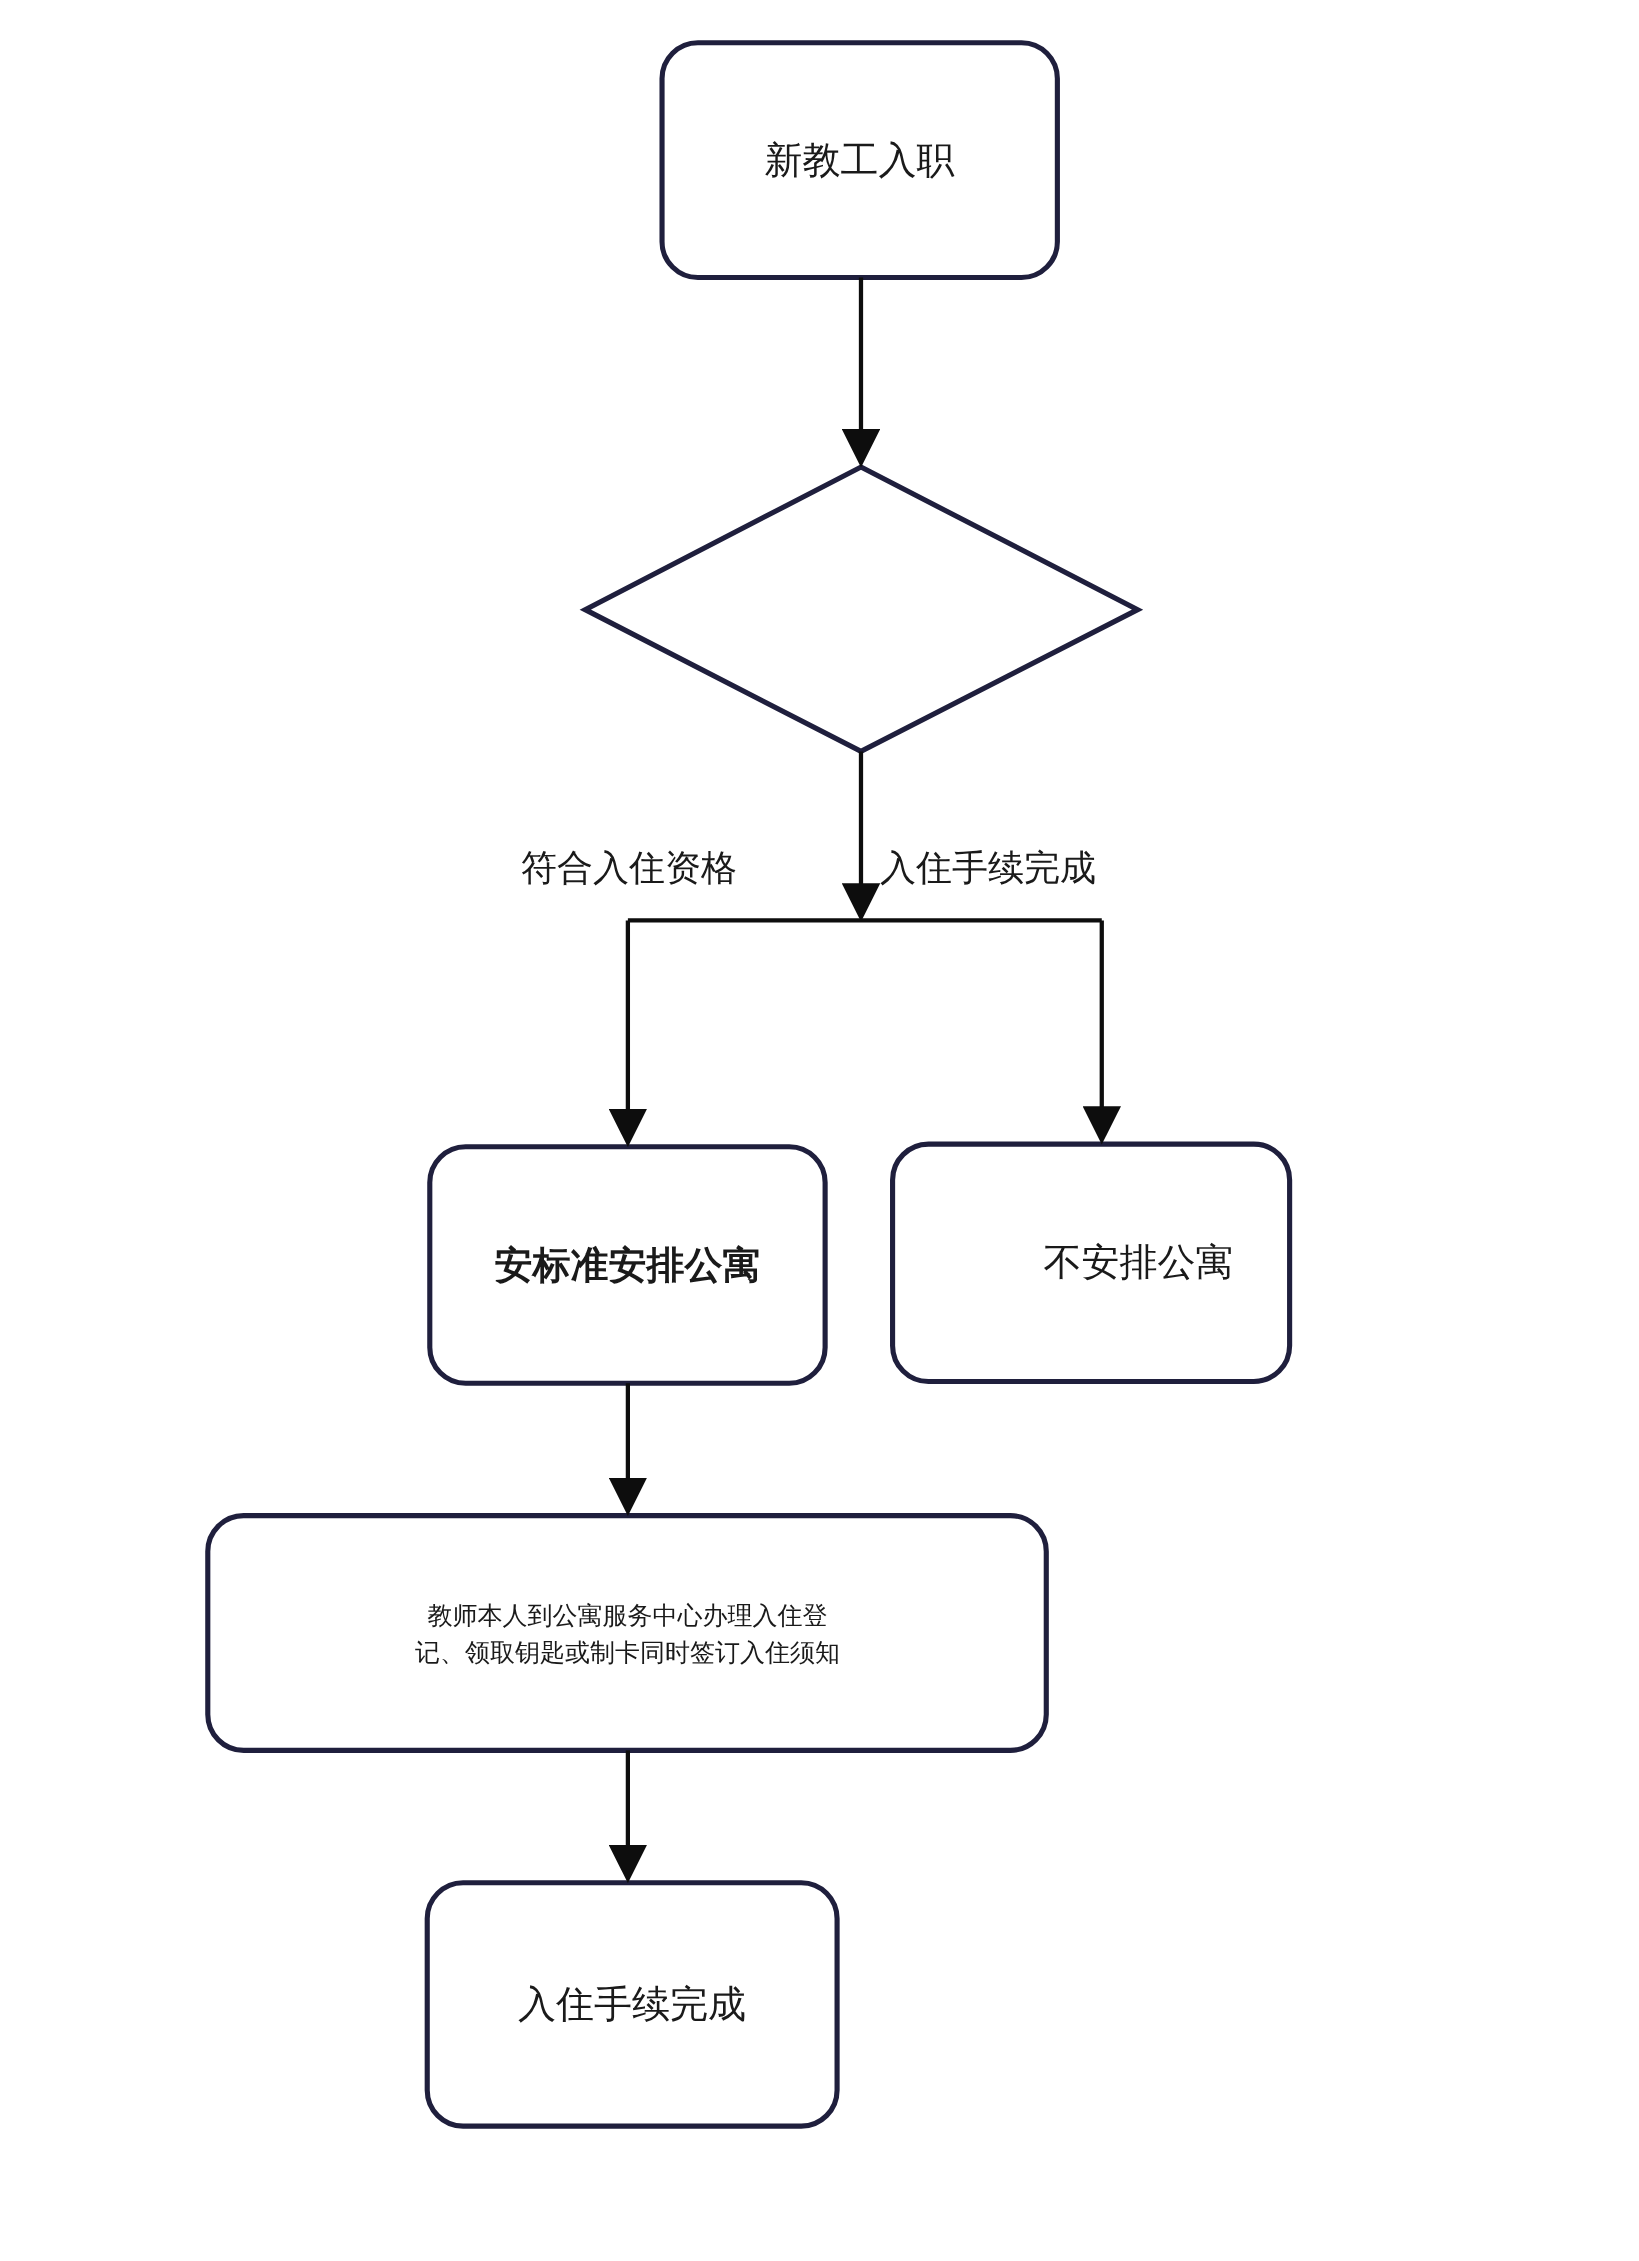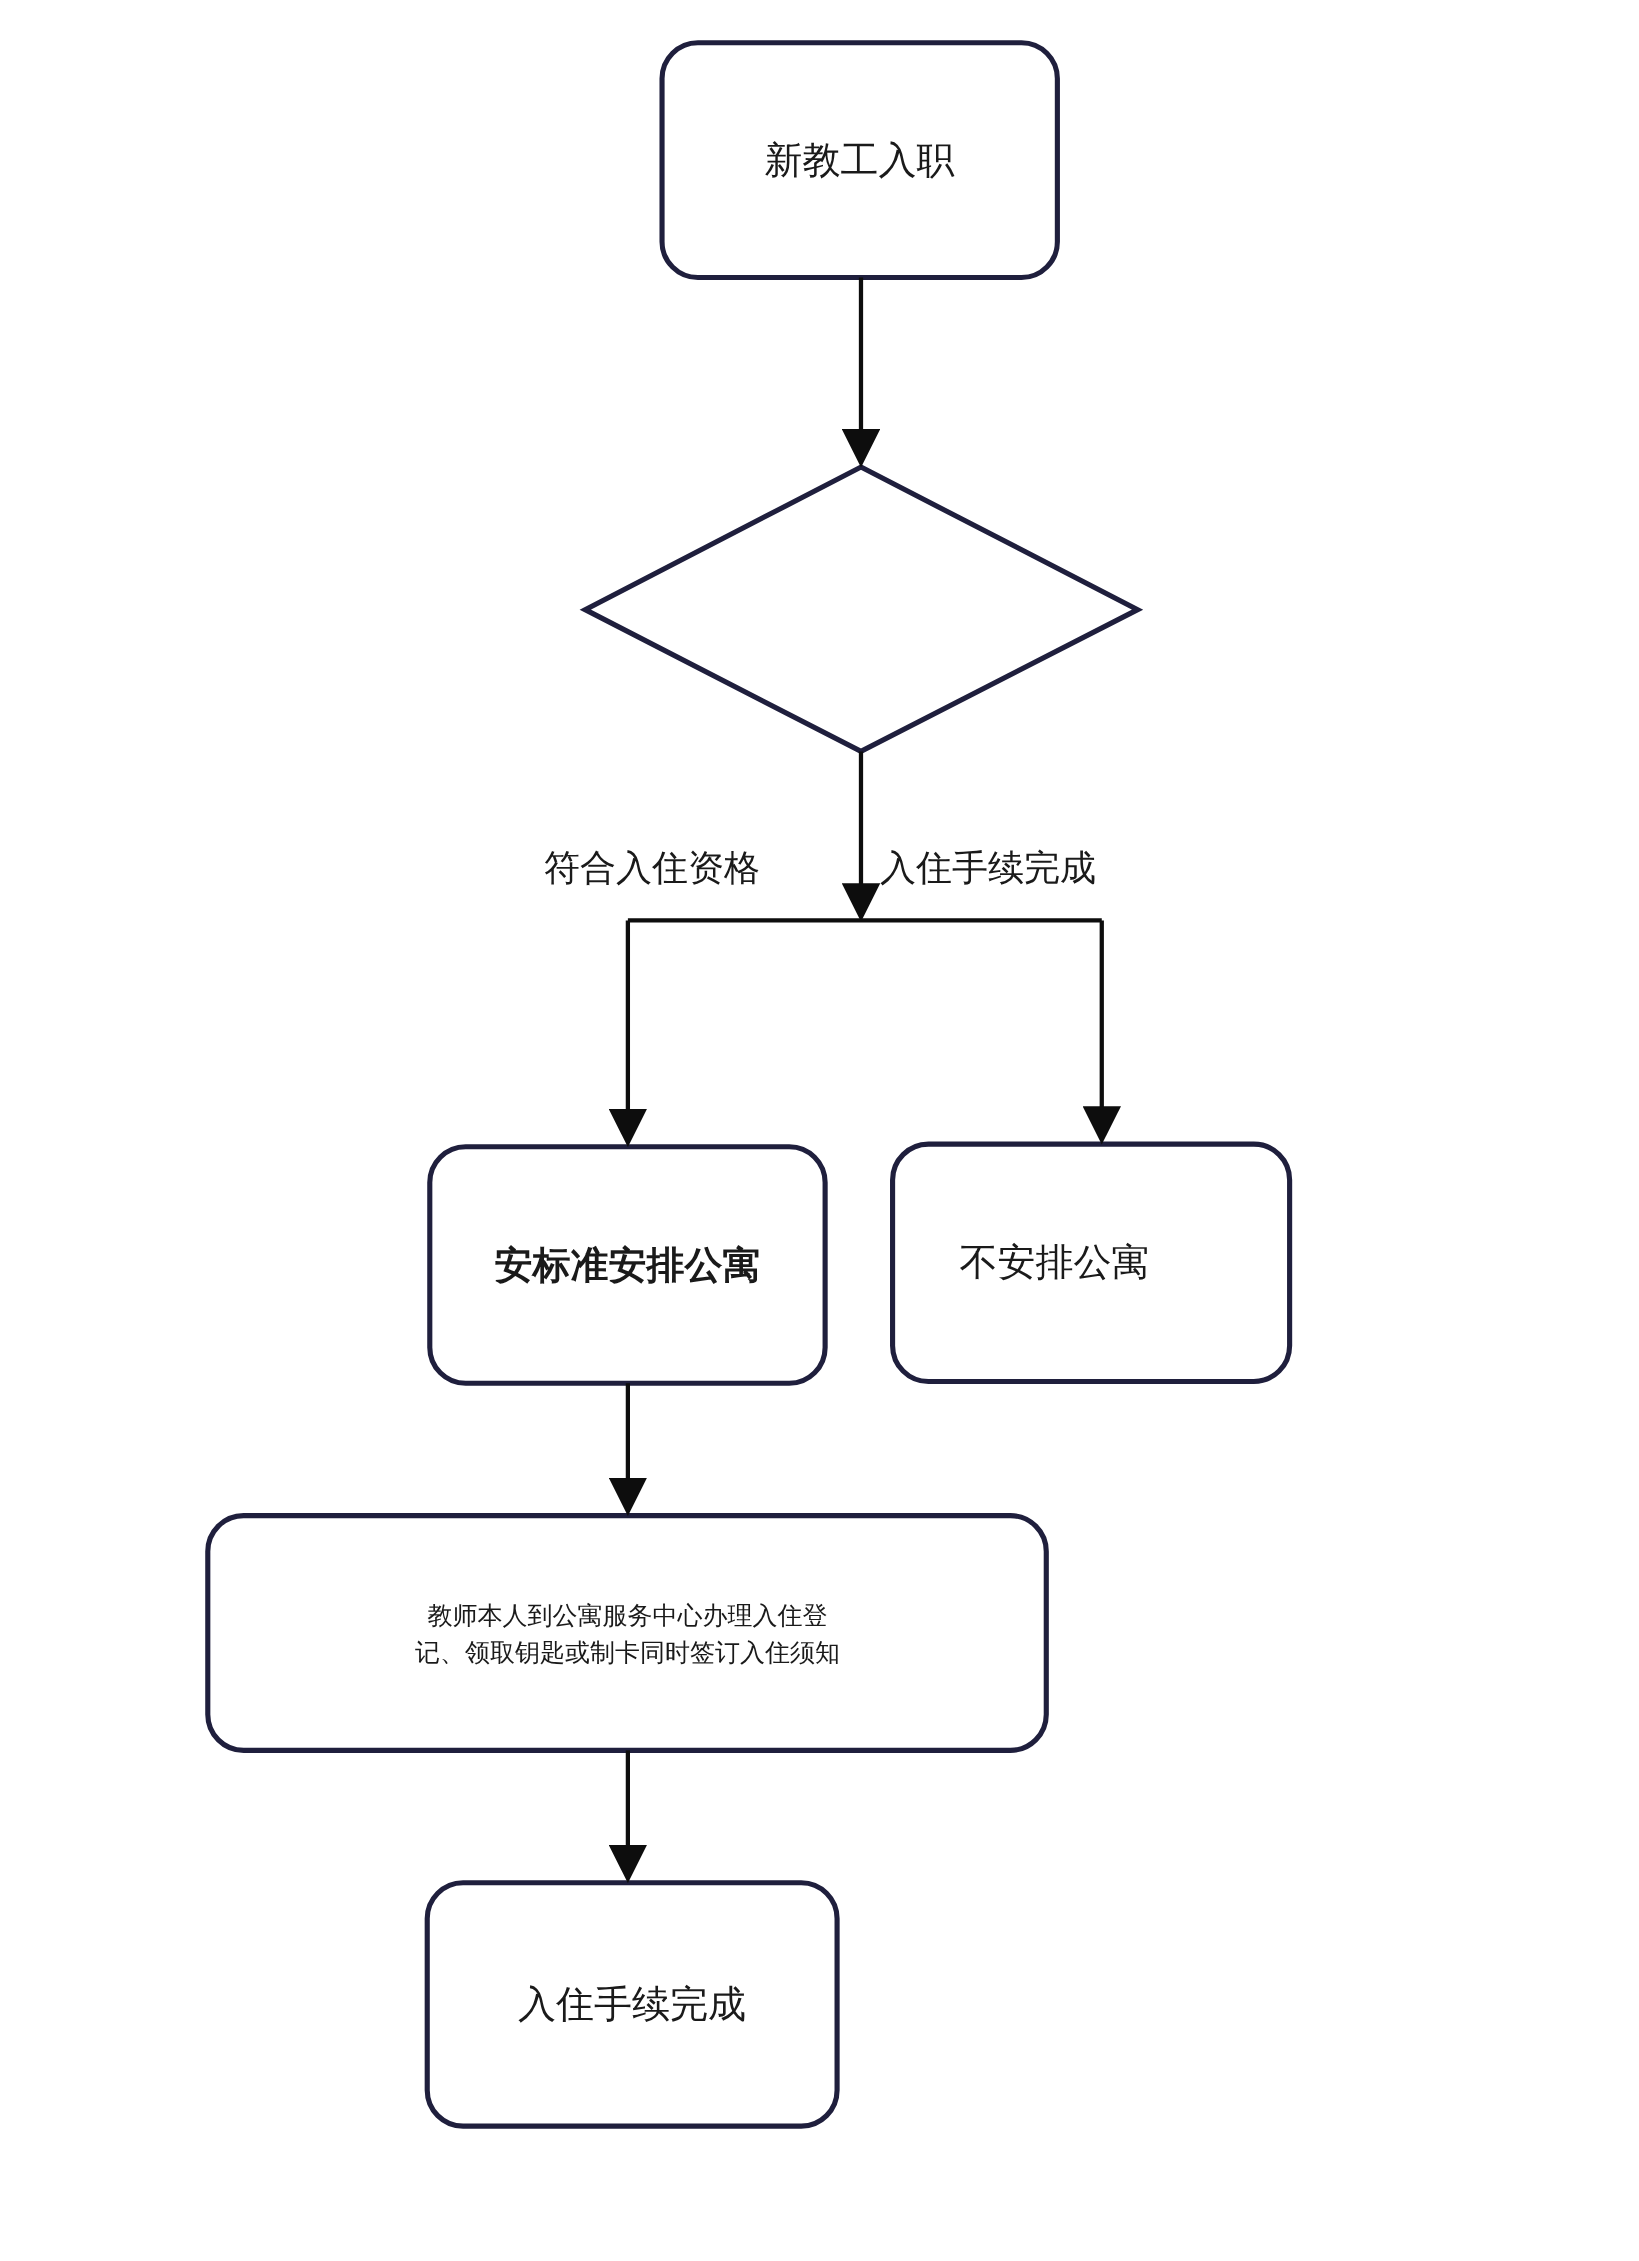--- a/index.html
+++ b/index.html
@@ -43,25 +43,25 @@
     position: absolute;
     color: #1a1a1a;
     font-family: "Liberation Sans", "DejaVu Sans", sans-serif;
     font-weight: 400;
     white-space: nowrap;
     pointer-events: none;
   }
   .n-start   { left: 662px; top: 43px;   width: 395px;  height: 235px; font-size: 38px; }
   .n-decide  { left: 640px; top: 512px;  width: 444px;  height: 196px; font-size: 38px; line-height: 1.35; }
   .n-assign  { left: 430px; top: 1147px; width: 395px;  height: 237px; font-size: 38px; font-weight: bold; }
-  .n-noassign{ left: 856px; top: 1144px; width: 397px; height: 237px; font-size: 38px; }
+  .n-noassign{ left: 940px; top: 1144px; width: 397px; height: 237px; font-size: 38px; }
   .n-register{ left: 222px; top: 1516px; width: 811px;  height: 235px; font-size: 25px; line-height: 1.45; }
   .n-done    { left: 427px; top: 1883px; width: 410px;  height: 243px; font-size: 38px; }
 
-  .lbl-yes { left: 544px;  top: 844px; font-size: 36px; }
+  .lbl-yes { left: 521px;  top: 844px; font-size: 36px; }
   .lbl-no  { left: 880px; top: 844px; font-size: 36px; }
 </style>
 </head>
 <body>
 
 <div id="flow-root">
 
   <svg id="flow-svg" viewBox="0 0 1920 2648" xmlns="http://www.w3.org/2000/svg">
     <defs>
       <marker id="arrow-solid" viewBox="0 0 12 12" refX="10" refY="6" markerWidth="9" markerHeight="9" orient="auto-start-reverse">

